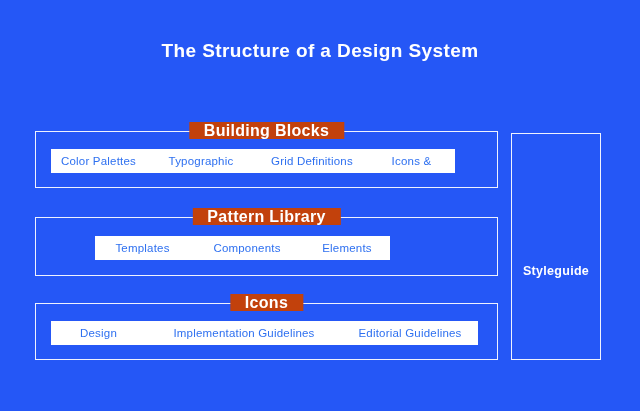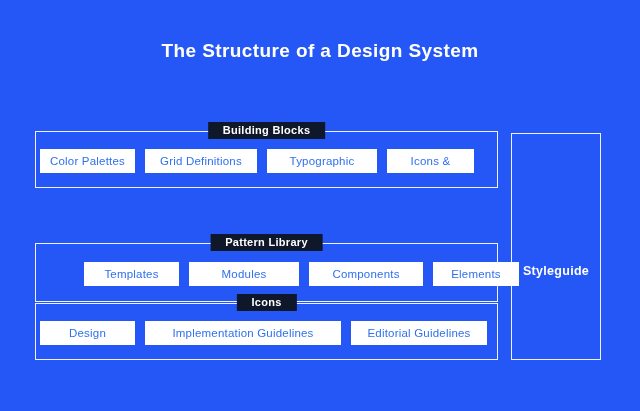--- a/index.html
+++ b/index.html
@@ -24,42 +24,41 @@
     letter-spacing: 0.4px;
   }
   .section {
     position: absolute;
     left: 35px;
     width: 463px;
     border: 1.5px solid rgba(255,255,255,0.92);
     box-sizing: border-box;
   }
   .section.bb    { top: 131px; height: 57px; }
-  .section.pl    { top: 217px; height: 59px; margin-top: 26px; }
+  .section.pl    { top: 217px; height: 59px; }
   .section.rules { top: 303px; height: 57px; }
   .legend {
     position: absolute;
     top: -10px;
     left: 50%;
     transform: translateX(-50%);
-    background: #0f172a;
+    background: #c2410c;
     padding: 0 15px;
     color: #ffffff;
-    font-size: 11px;
+    font-size: 16px;
     font-weight: 700;
     letter-spacing: 0.3px;
     line-height: 17px;
     white-space: nowrap;
   }
   .row {
     position: absolute;
-    left: 4px;
+    left: 15px;
     top: 17px;
     display: flex;
-    gap: 10px;
   }
   .section.pl .row { top: 18px; padding-left: 44px; }
   .box {
     background: #ffffff;
     height: 24px;
     box-sizing: border-box;
     display: flex;
     align-items: center;
     justify-content: center;
     color: #2E70F0;
@@ -89,31 +88,30 @@
 </style>
 </head>
 <body>
 
 <div class="title">The Structure of a Design System</div>
 
 <div class="section bb">
   <span class="legend">Building Blocks</span>
   <div class="row">
     <div class="box" style="width:95px">Color Palettes</div>
+    <div class="box" style="width:110px">Typographic</div>
     <div class="box" style="width:112px">Grid Definitions</div>
-    <div class="box" style="width:110px">Typographic</div>
     <div class="box" style="width:87px">Icons &amp;</div>
   </div>
 </div>
 
 <div class="section pl">
   <span class="legend">Pattern Library</span>
   <div class="row">
     <div class="box" style="width:95px">Templates</div>
-    <div class="box" style="width:110px">Modules</div>
     <div class="box" style="width:114px">Components</div>
     <div class="box" style="width:86px">Elements</div>
   </div>
 </div>
 
 <div class="section rules">
   <span class="legend">Icons</span>
   <div class="row">
     <div class="box" style="width:95px">Design</div>
     <div class="box" style="width:196px">Implementation Guidelines</div>

